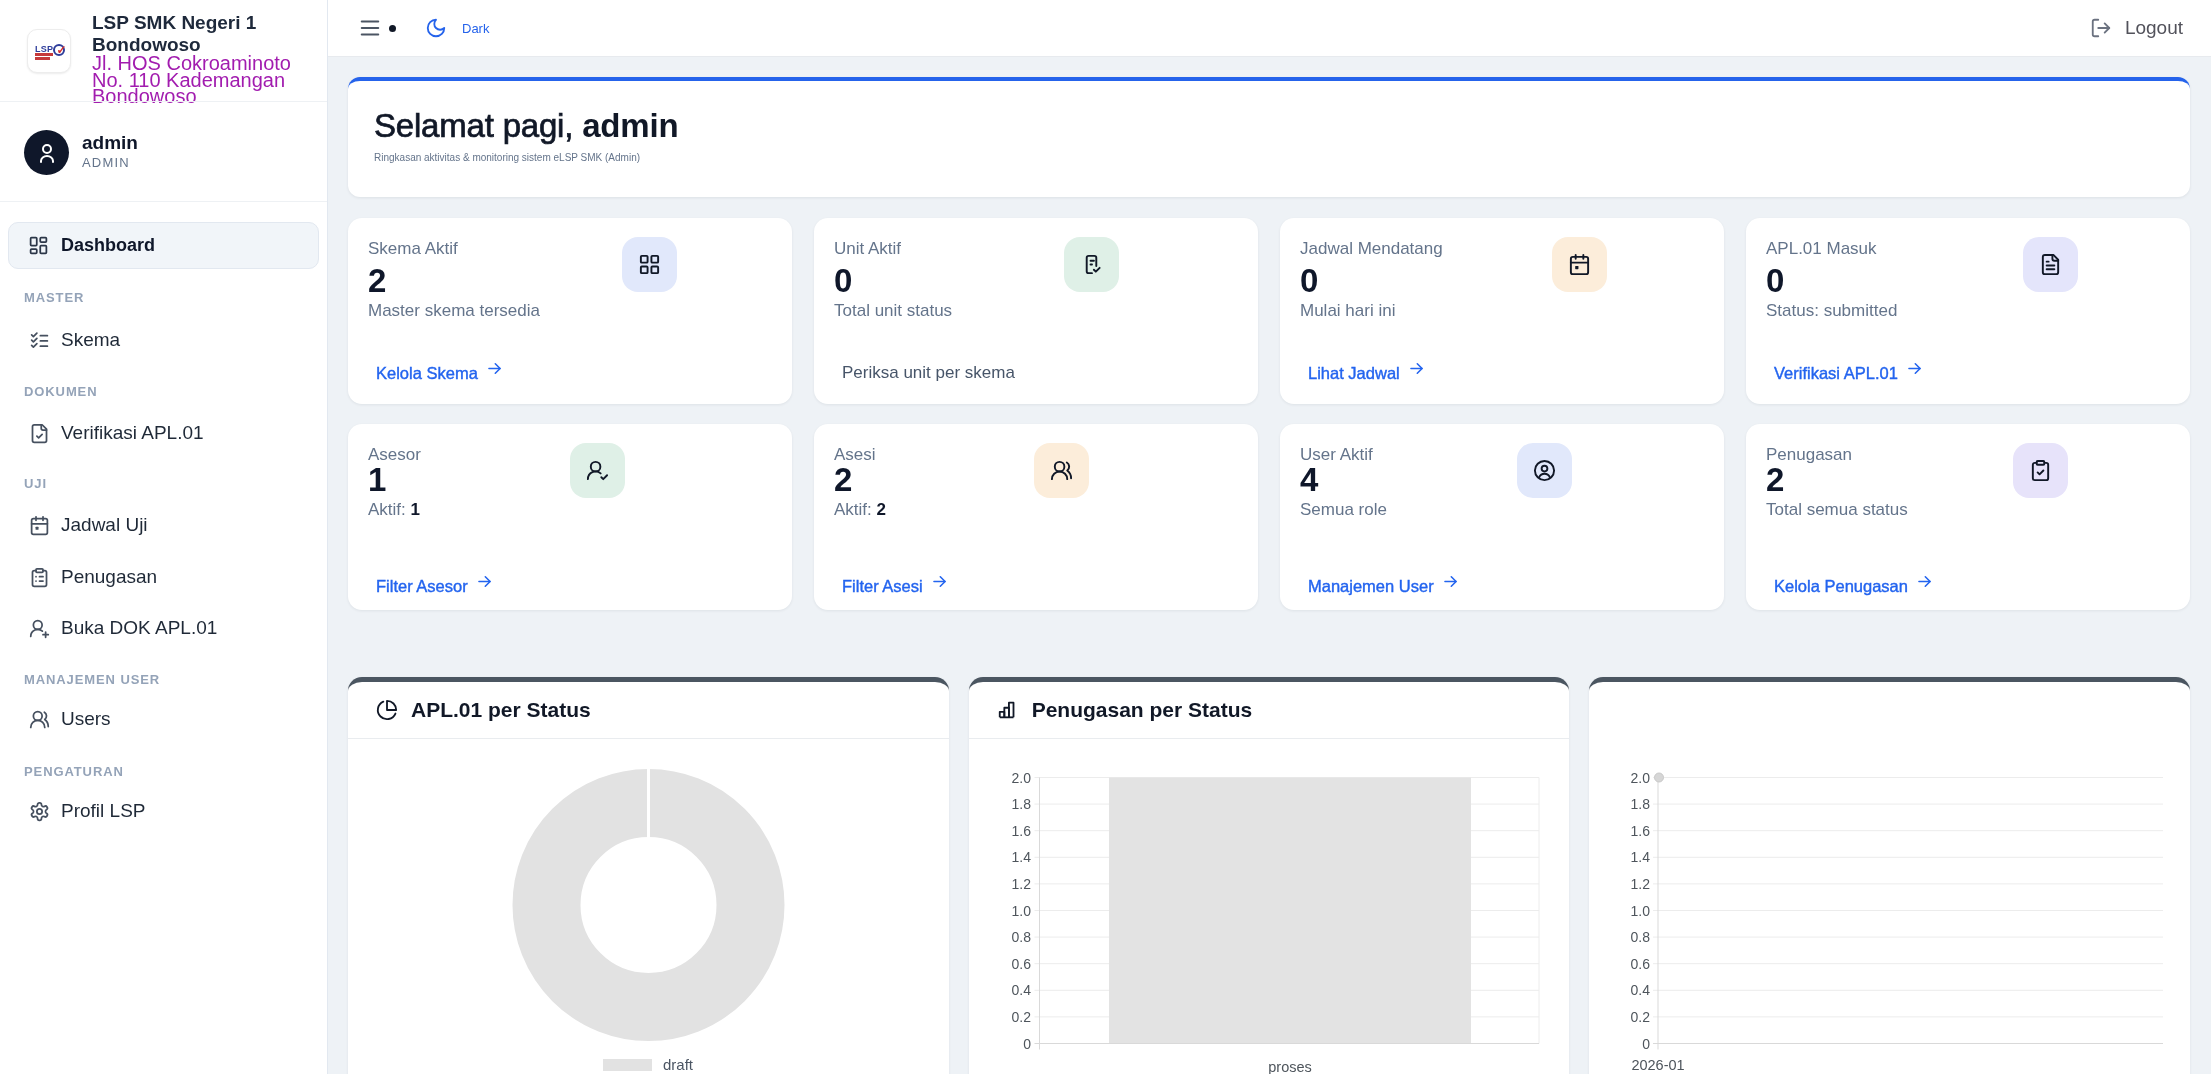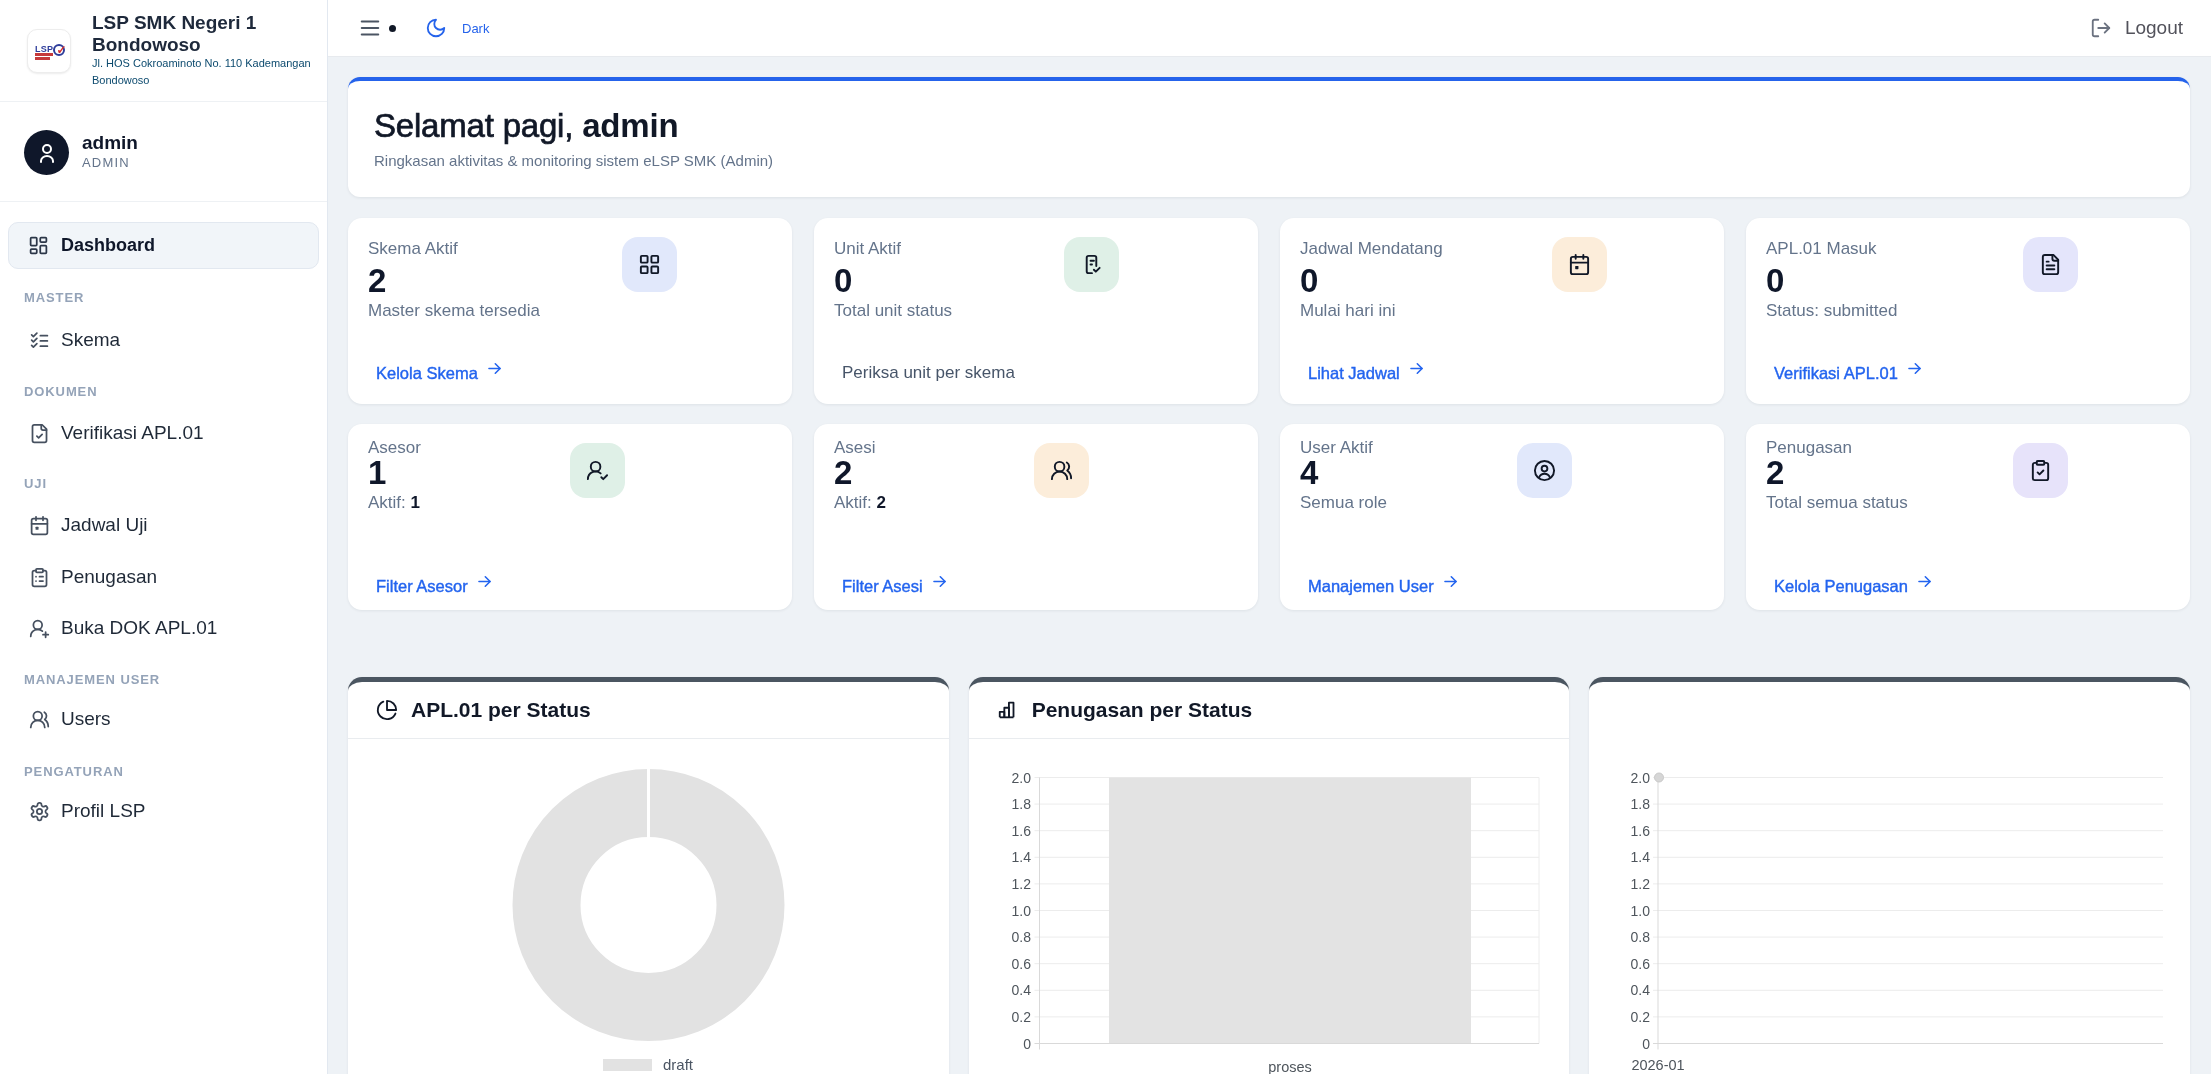--- a/index.html
+++ b/index.html
@@ -9,21 +9,21 @@
 
 
 #sidebar { position:absolute; left:0; top:0; width:328px; height:1074px; background:#fff; border-right:1px solid #e2e8f0; }
 .brand-logo { position:absolute; left:27px; top:29px; width:44px; height:44px; background:#fff; border:1px solid #ededed; border-radius:10px; box-shadow:0 1px 2px rgba(0,0,0,.08); }
 .brand-logo .lsp { position:absolute; left:7px; top:14px; font-size:9px; font-weight:800; color:#2e3d9b; letter-spacing:.2px; }
 .brand-logo .red1 { position:absolute; left:7px; top:23px; width:18px; height:2.5px; background:#c5393b; }
 .brand-logo .red2 { position:absolute; left:7px; top:27px; width:15px; height:2.5px; background:#c5393b; }
 .brand-logo .stamp { position:absolute; left:25px; top:14px; width:12px; height:12px; border:2px solid #2e3d9b; border-radius:50%; }
 .brand-logo .stamp::after { content:"\2713"; position:absolute; left:1.5px; top:-3px; color:#d32f2f; font-size:12px; font-weight:700; }
 .brand-title { position:absolute; left:92px; top:12px; width:220px; font-size:19px; font-weight:700; color:#1e293b; line-height:22px; }
-.brand-addr { position:absolute; left:92px; top:55px; width:220px; font-size:11px; color:#0c4a6e; line-height:16.5px; }
+.brand-addr { position:absolute; left:92px; top:55px; width:220px; font-size:20px; color:#a21caf; line-height:16.5px; }
 .sb-div1 { position:absolute; left:0; top:101px; width:100%; border-top:1px solid #eef1f4; }
 .avatar { position:absolute; left:24px; top:130px; width:45px; height:45px; border-radius:50%; background:#0f172a; display:flex; align-items:center; justify-content:center; color:#fff; }
 .uname { position:absolute; left:82px; top:132px; font-size:19px; font-weight:700; color:#0f172a; }
 .urole { position:absolute; left:82px; top:155px; font-size:13px; color:#64748b; letter-spacing:1.2px; }
 .sb-div2 { position:absolute; left:0; top:201px; width:100%; border-top:1px solid #eef1f4; }
 
 .nav-active { position:absolute; left:8px; top:222px; width:311px; height:47px; background:#f1f5f9; border:1px solid #e2e8f0; border-radius:10px; display:flex; align-items:center; padding-left:19px; gap:12px; font-size:18px; font-weight:700; color:#0f172a; }
 .nav-label { position:absolute; left:24px; font-size:13px; font-weight:600; color:#94a3b8; letter-spacing:.9px; }
 .nav-item { position:absolute; left:29px; height:38px; display:flex; align-items:center; gap:11px; font-size:19px; color:#1f2937; }
 .nav-item svg { color:#46505f; flex:none; }
@@ -34,26 +34,26 @@
 .tb-left { position:absolute; left:31px; top:0; height:56px; display:flex; align-items:center; }
 .tb-dot { width:7px; height:7px; background:#111827; border-radius:50%; margin-left:8px; }
 .tb-dark { display:flex; align-items:center; gap:15px; color:#2563eb; font-size:13px; margin-left:29px; }
 .tb-right { position:absolute; right:28px; top:0; height:56px; display:flex; align-items:center; gap:13px; color:#52525b; font-size:19px; }
 
 
 .welcome { position:absolute; left:348px; top:77px; width:1842px; height:120px; background:#fff; border-radius:12px; border-top:4px solid #2563eb; box-shadow:0 1px 3px rgba(16,24,40,.08); padding:26px 26px 16px; }
 .welcome h1 { font-size:33px; font-weight:400; color:#111827; letter-spacing:-.2px; }
 .welcome h1 b { font-weight:700; }
 .welcome h1 .semi { -webkit-text-stroke:0.7px #111827; }
-.welcome p { margin-top:7px; font-size:15px; color:#64748b; }
+.welcome p { margin-top:7px; font-size:10px; color:#64748b; }
 
 .cardrow { position:absolute; left:348px; width:1842px; height:186px; display:grid; grid-template-columns:repeat(4,1fr); gap:22px; }
 #row1 { top:218px; }
 #row2 { top:424px; }
-#row2 .scard { padding-top:14px; }
+#row2 .scard { padding-top:21px; }
 #row2 .v { margin-top:-3px; }
 #row2 .s { margin-top:2px; }
 #row2 .link { bottom:14px; }
 .scard { position:relative; background:#fff; border-radius:14px; box-shadow:0 1px 3px rgba(16,24,40,.07); padding:21px 20px; }
 .scard .t { font-size:17px; color:#64748b; line-height:20px; }
 .scard .v { font-size:33px; font-weight:700; color:#0f172a; margin-top:4px; line-height:36px; }
 .scard .s { font-size:17px; color:#64748b; margin-top:2px; }
 .scard .s b { color:#0f172a; }
 .scard .link { position:absolute; left:28px; bottom:21px; font-size:16.5px; font-weight:500; color:#2364ef; -webkit-text-stroke:.4px currentColor; display:flex; align-items:center; gap:7px; }
 .scard .link svg { position:relative; top:-5px; }

